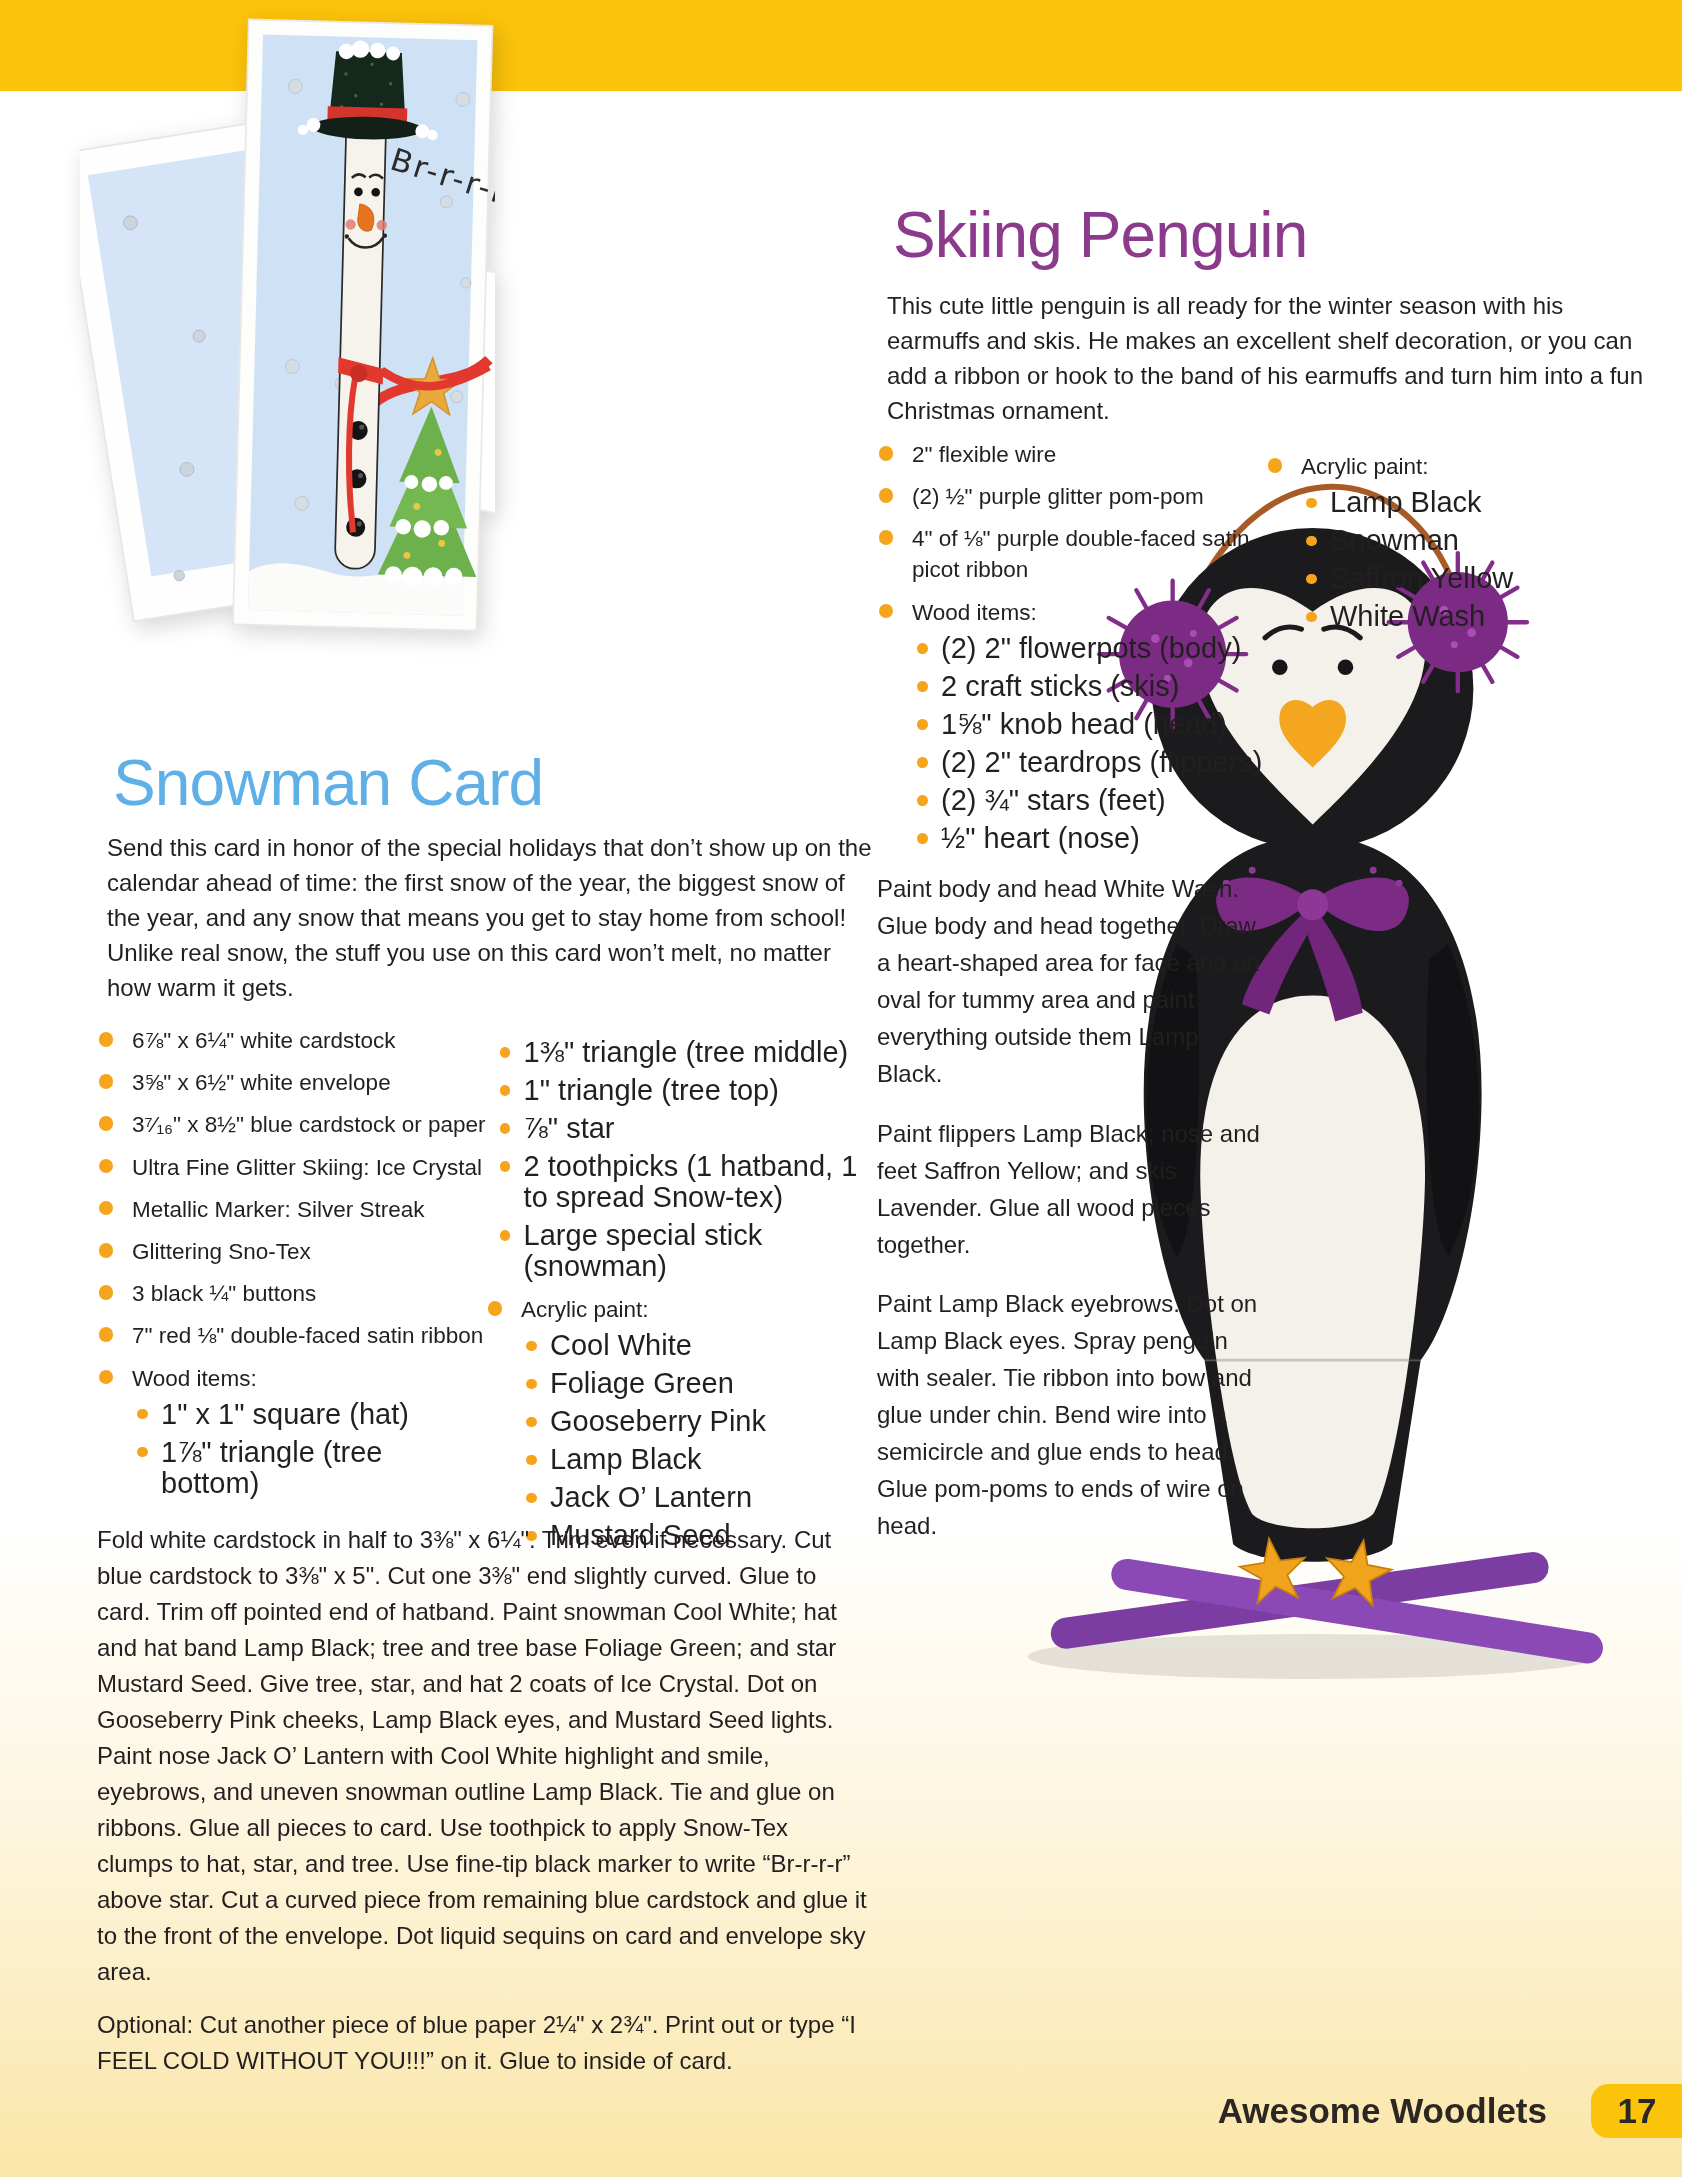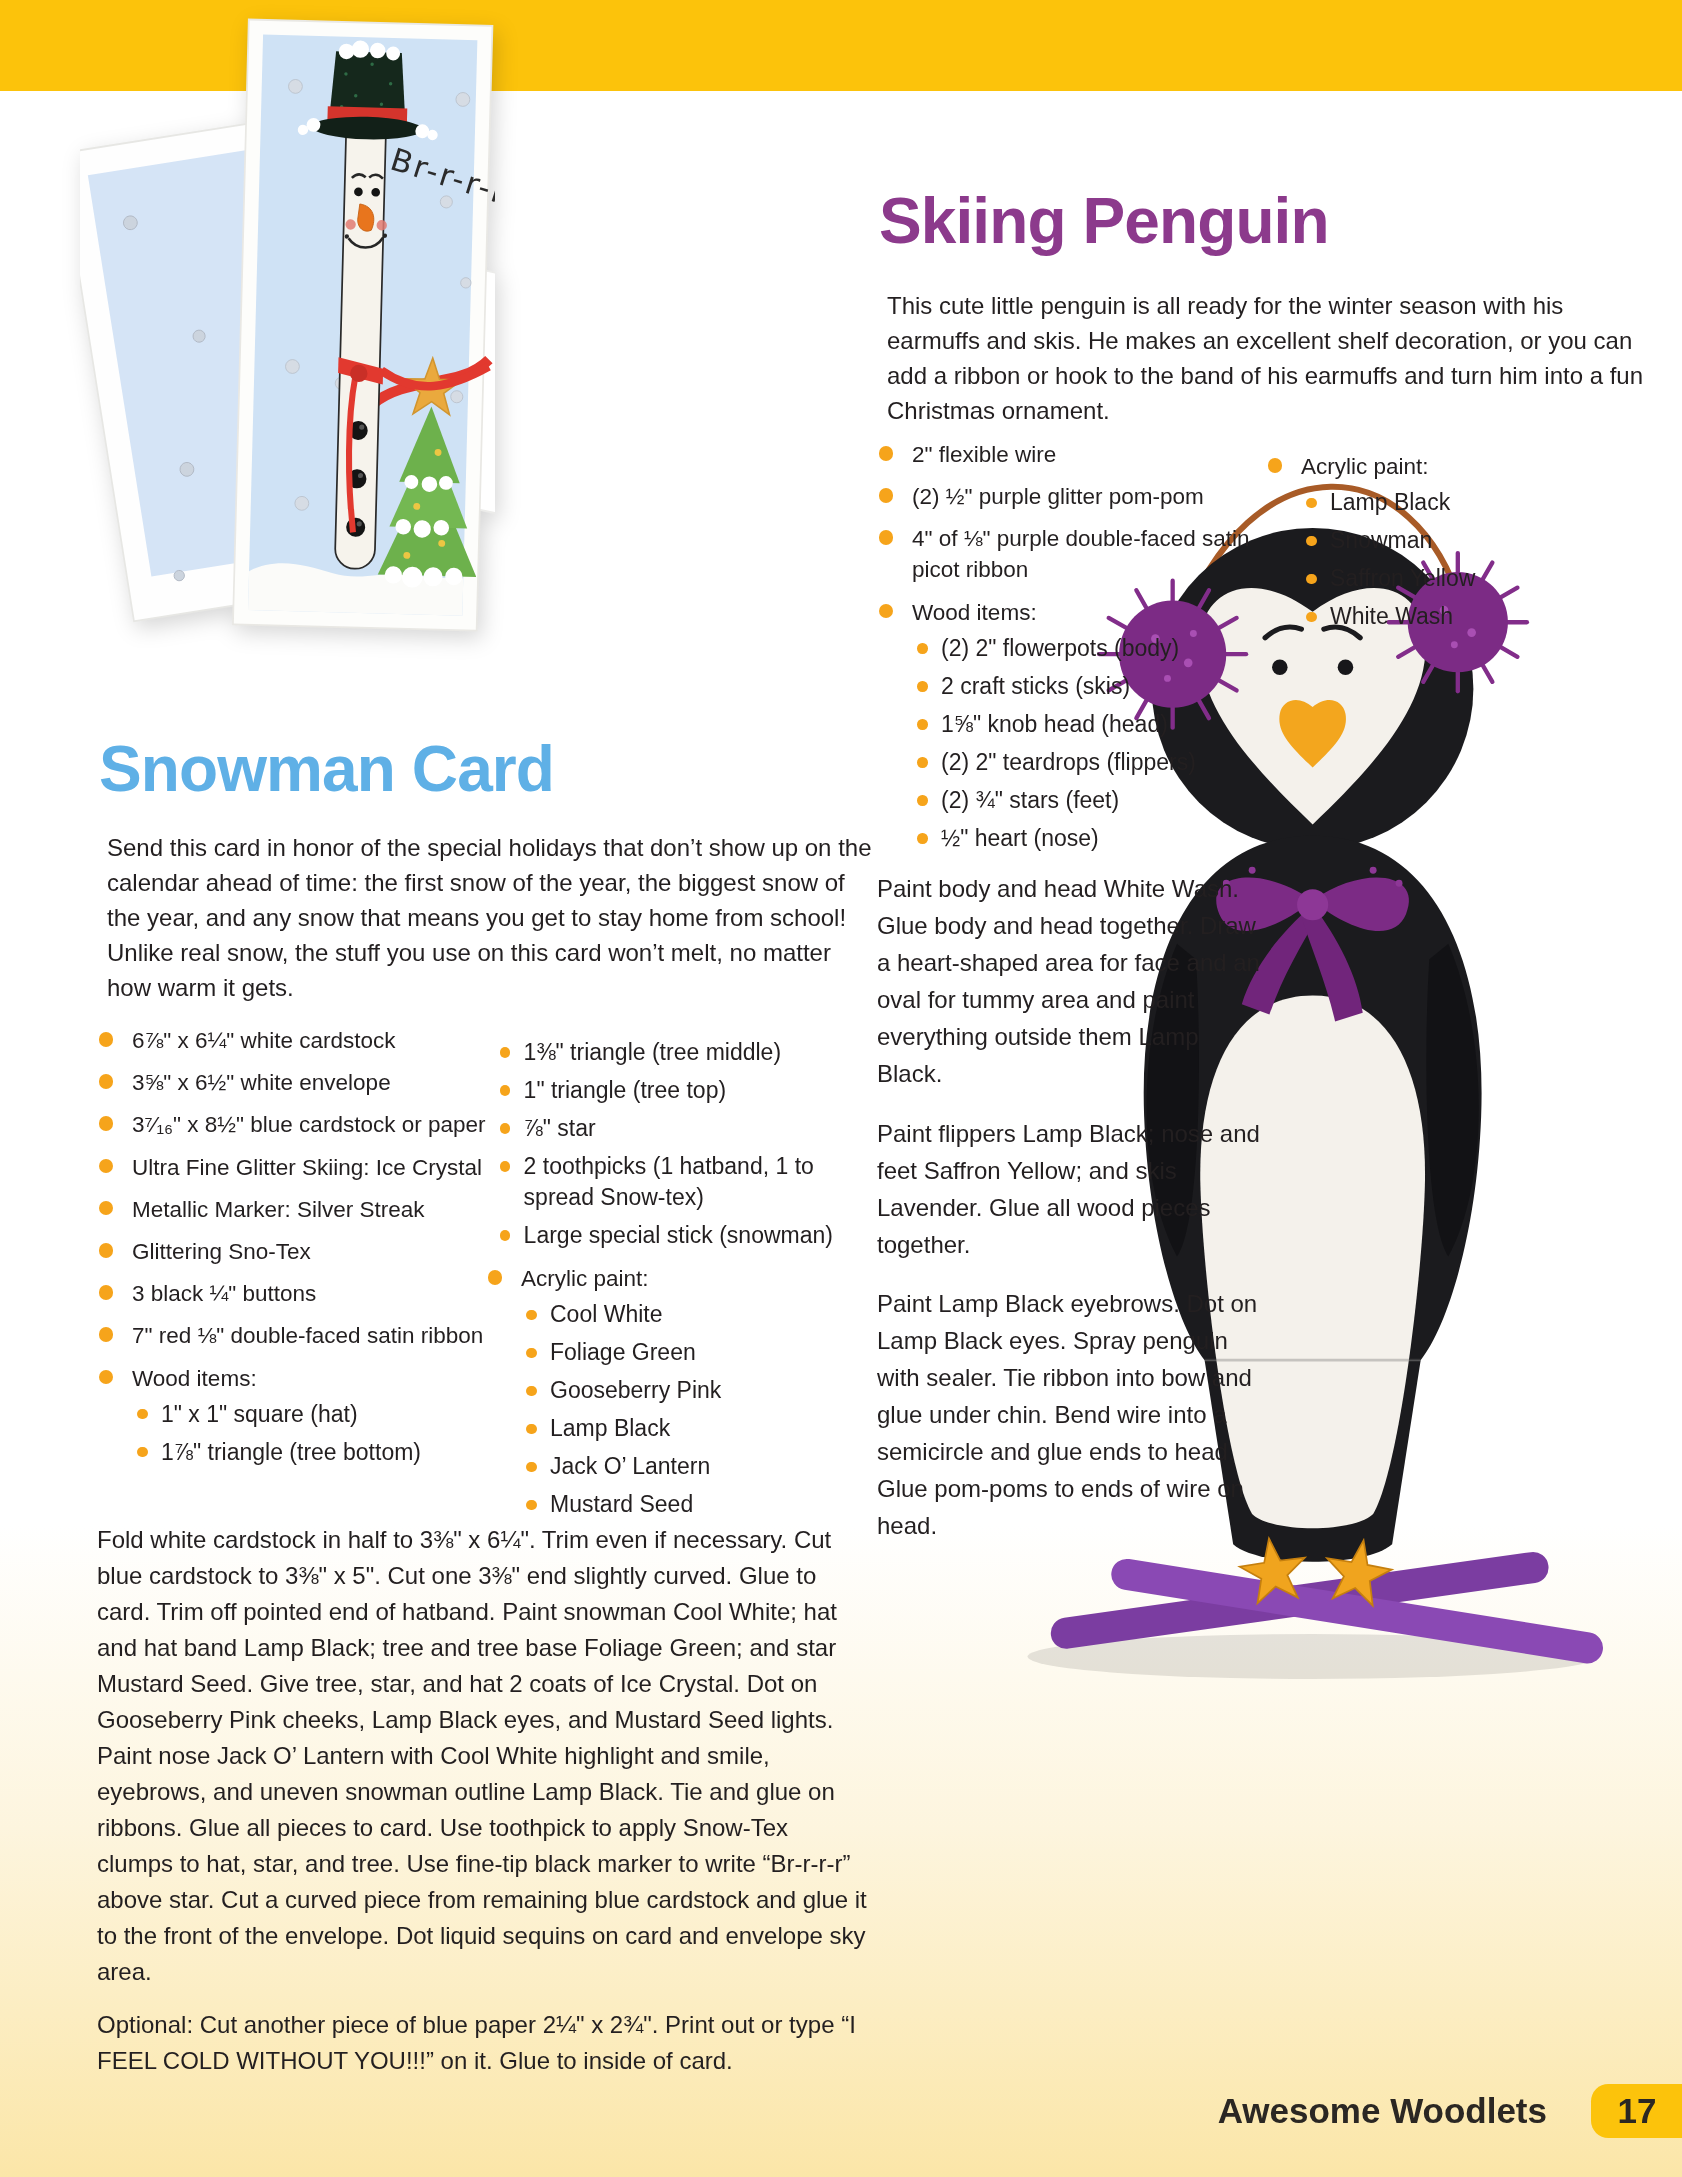--- a/index.html
+++ b/index.html
@@ -3,38 +3,38 @@
 <meta charset="utf-8">
 <style>
   html,body { margin:0; padding:0; background:#e9e9e9; }
   .page {
     position:relative; width:1683px; height:2177px; overflow:hidden;
     background:linear-gradient(180deg, #ffffff 0%, #ffffff 70%, #fdf5de 84%, #fbe6a8 100%);
     font-family:"Liberation Sans","DejaVu Sans",sans-serif; color:#231f20;
   }
   .topbar { position:absolute; top:0; left:0; width:100%; height:91px; background:#fcc30b; }
 
-  .section-title { margin:2px; font-weight:bold; font-size:64px; letter-spacing:-0.9px; line-height:1; }
+  .section-title { margin:16px; font-weight:normal; font-size:64px; letter-spacing:-0.9px; line-height:1; }
   .sc-title { position:absolute; left:97px; top:735px; color:#5fb0e6; }
   .sp-title { position:absolute; left:877px; top:187px; color:#8c3a8c; }
 
   .para { font-size:24px; line-height:35px; margin:10px; }
   .sc-intro { position:absolute; left:97px; top:820px; width:770px; }
   .sp-intro { position:absolute; left:877px; top:278px; width:770px; }
 
   .materials { position:absolute; display:flex; }
   .sc-materials { left:97px; top:1025px; width:796px; }
   .sp-materials { left:877px; top:439px; width:796px; }
   .mcol1 { width:389px; flex:0 0 auto; }
   .mcol2 { width:398px; flex:0 0 auto;margin-top:12px; }
 
   ul.mat { list-style:none; margin:0; padding:0; font-size:22.5px; line-height:31px; }
   ul.mat > li { position:relative; padding-left:35px; margin-bottom:11.2px; }
   ul.mat > li::before { content:""; position:absolute; left:1.7px; top:7px; width:14.7px; height:14.7px; border-radius:50%; background:#f6a41b; }
-  ul.msub { list-style:none; margin:5.2px 0 0 0; padding:0; font-size:23px; line-height:31px; }
+  ul.msub { list-style:none; margin:5.2px 0 0 0; padding:0; font-size:29px; line-height:31px; }
   ul.msub li { position:relative; padding-left:29px; margin-bottom:7px; }
   ul.msub li::before { content:""; position:absolute; left:5.2px; top:10.4px; width:10.4px; height:10.4px; border-radius:50%; background:#f6a41b; }
   ul.msub.standalone { margin:0 0 12px 8.6px; }
 
   .steps { position:absolute; font-size:24px; }
   .sc-steps { left:97px; top:1522px; width:771px; line-height:36px; }
   .sc-steps p { margin:0 0 17.3px 0; }
   .sp-steps { left:877px; top:870px; width:389px; line-height:37px; }
   .sp-steps p { margin:0 0 22.5px 0; }
 

